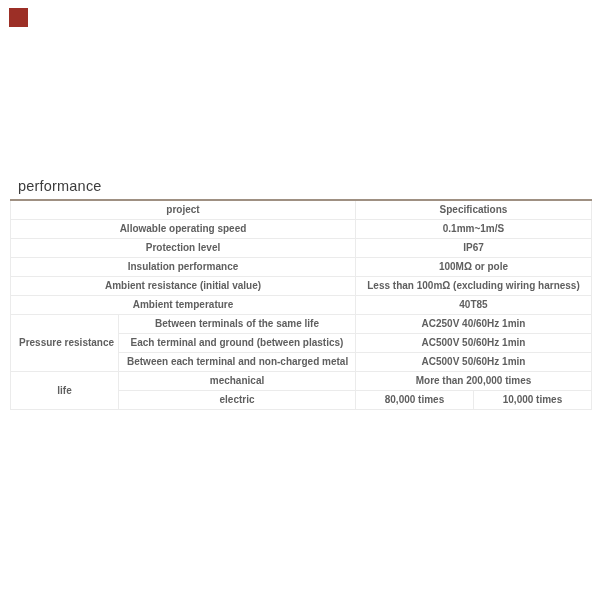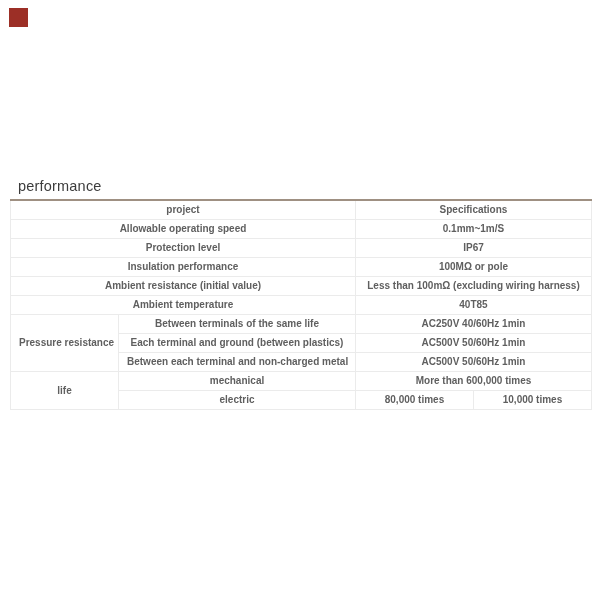--- a/index.html
+++ b/index.html
@@ -99,21 +99,21 @@
       <td colspan="2">AC500V 50/60Hz 1min</td>
     </tr>
     <tr>
       <td>Between each terminal and non-charged metal</td>
       <td colspan="2">AC500V 50/60Hz 1min</td>
     </tr>
 
     <tr>
       <td rowspan="2">life</td>
       <td>mechanical</td>
-      <td colspan="2">More than 600,000 times</td>
+      <td colspan="2">More than 200,000 times</td>
     </tr>
     <tr>
       <td>electric</td>
       <td>80,000 times</td>
       <td>10,000 times</td>
     </tr>
   </tbody>
 </table>
 
 </body></html>

